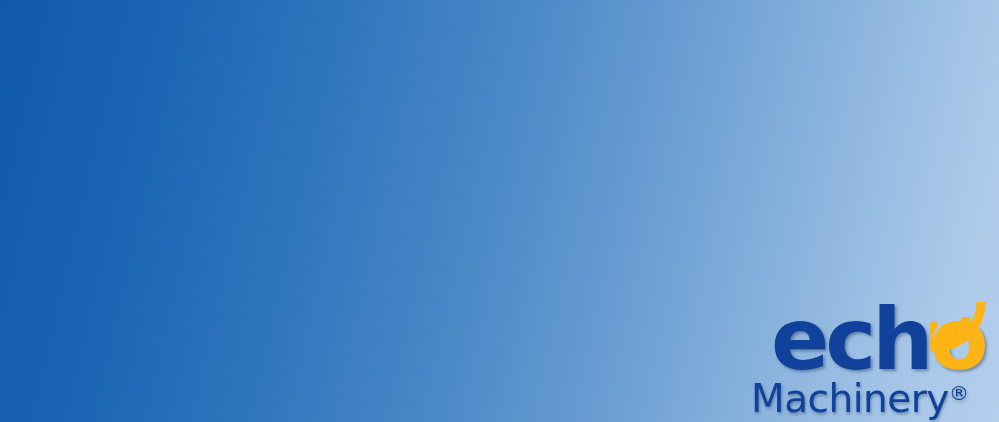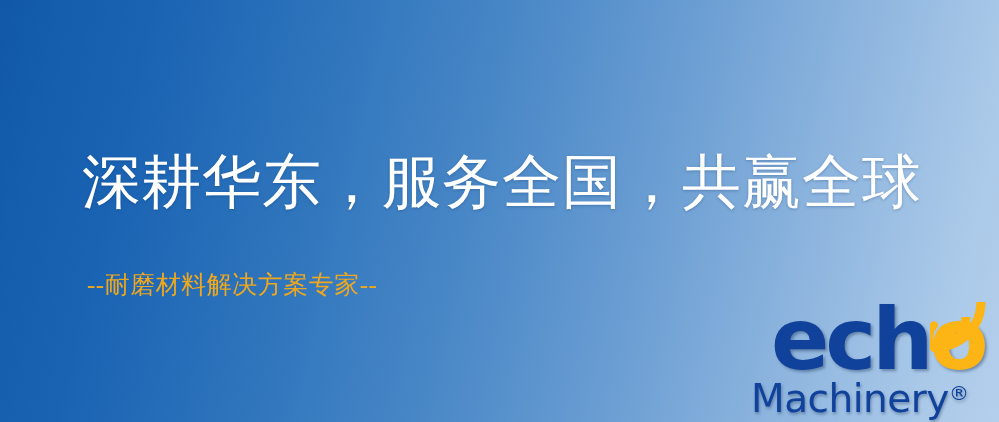--- a/index.html
+++ b/index.html
@@ -104,23 +104,21 @@
     top: -6px;
     width: 66px;
     height: 62px;
   }
 </style>
 </head>
 <body>
 
 <div id="banner">
 
-  <div id="headline">深耕华东，服务全国，共赢全球</div>
 
-  <div id="subtitle">--耐磨材料解决方案专家--</div>
 
   <div id="logo">
 
     <div class="logo-wordmark">
       <span class="wm-blue">ech</span><span class="wm-gold">o</span>
     </div>
 
     <svg id="signal-waves" viewBox="0 0 66 62">
       <g fill="none" stroke="#fcb514" stroke-width="8" stroke-linecap="round" transform="translate(2,2)">
         <path d="M2,56 A16,16 0 0 1 18,40" transform="rotate(-45 2 56)"></path>

